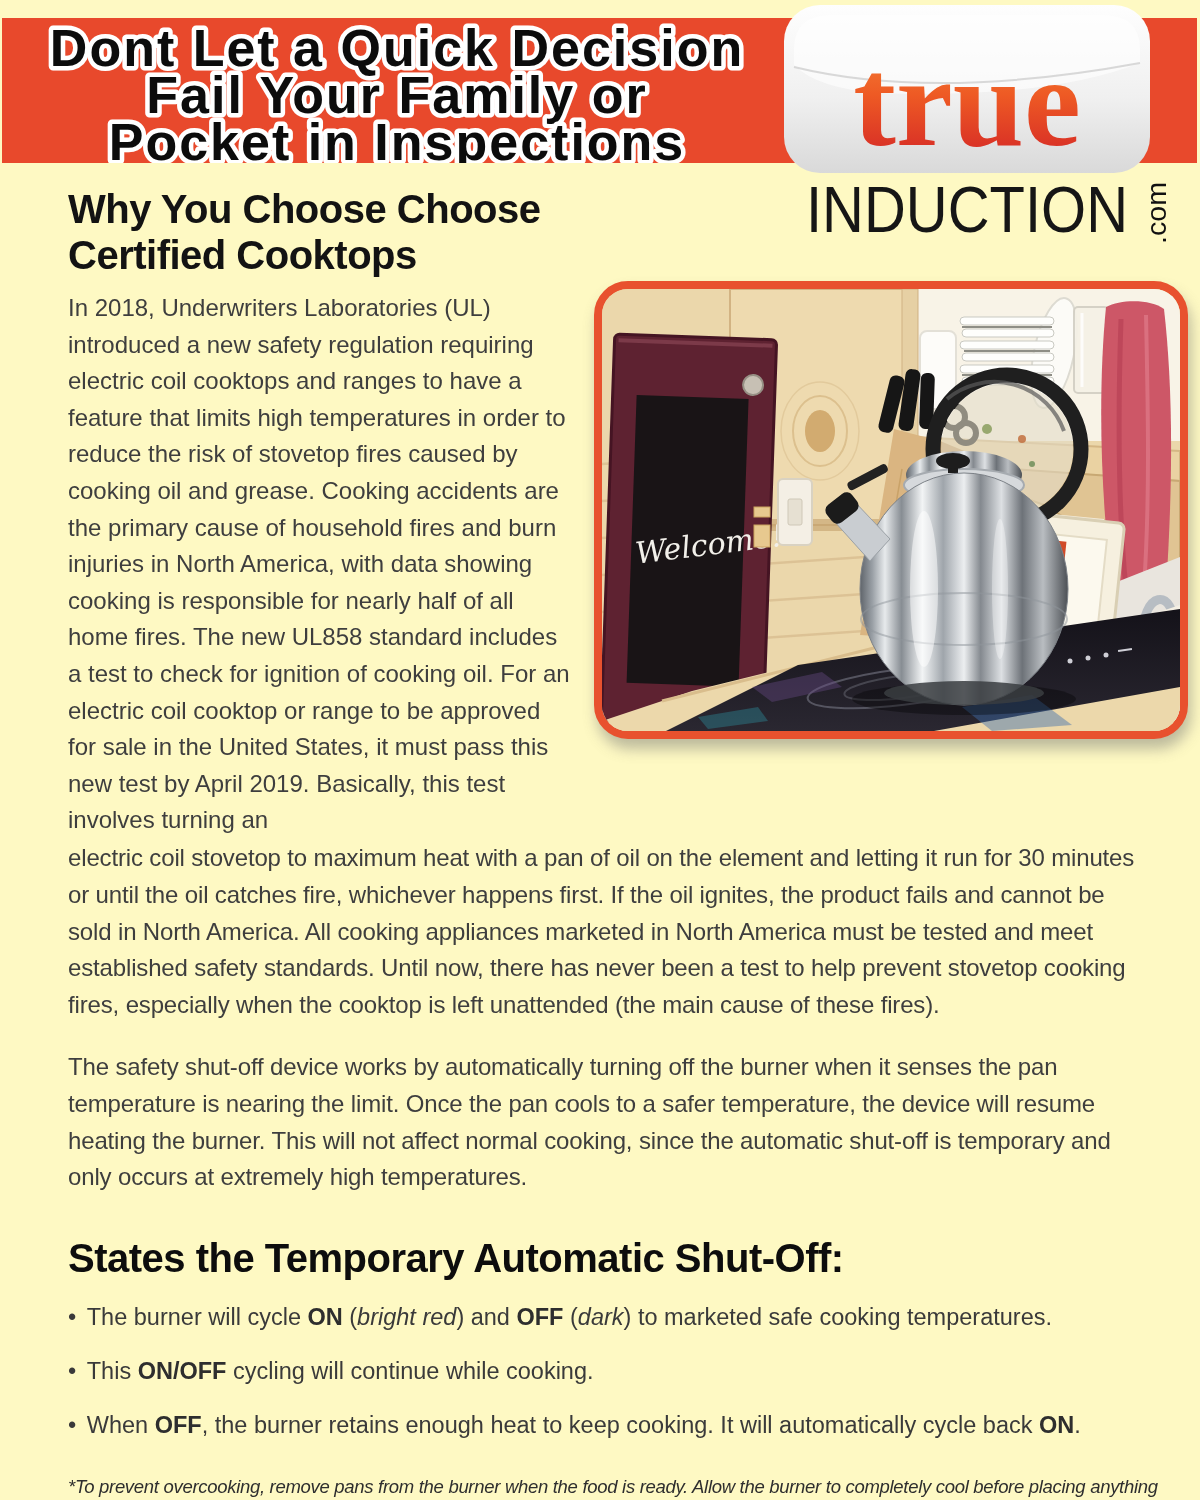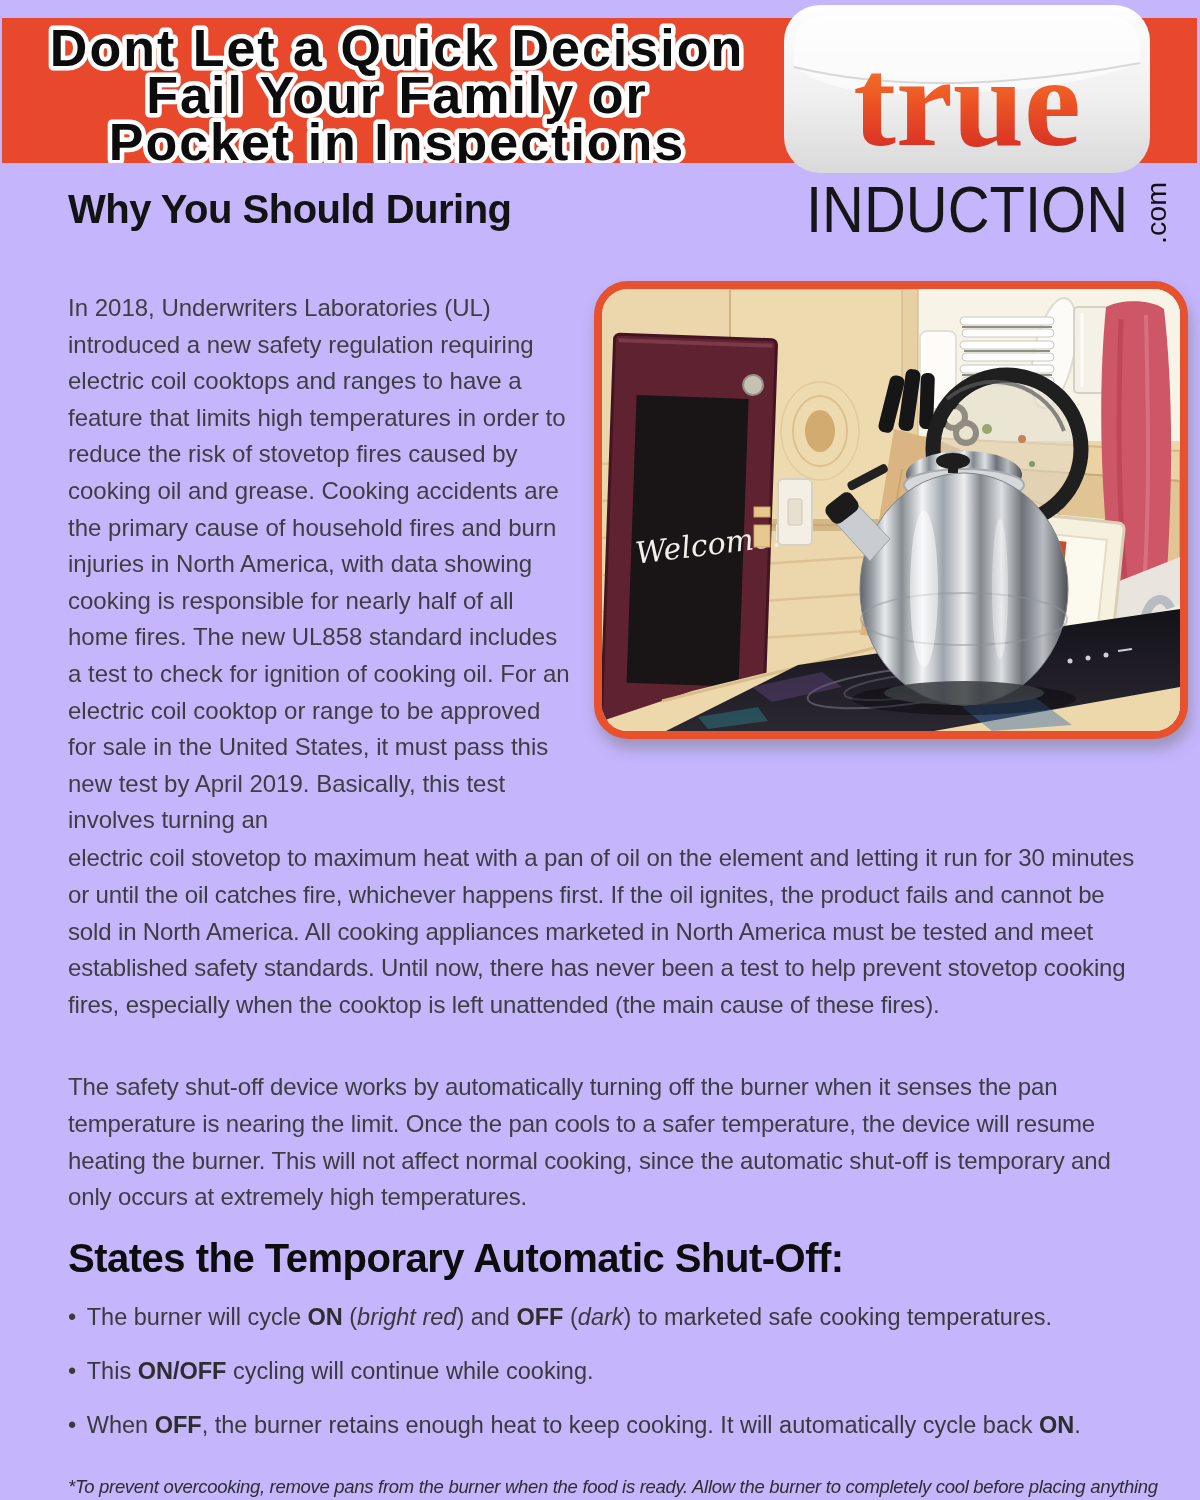--- a/index.html
+++ b/index.html
@@ -1,16 +1,16 @@
 <!DOCTYPE html>
 <html><head>
 <meta charset="utf-8">
 <style>
   html,body{margin:0;padding:0;background:#ffffff;}
-  .page{position:relative;width:1200px;height:1500px;background:#c4b5fd;overflow:hidden;
+  .page{position:relative;width:1200px;height:1500px;background:#fef9c3;overflow:hidden;
         font-family:"Liberation Sans",sans-serif;color:#3e3e3e;}
 
   
   .banner{position:absolute;left:2px;top:18px;width:1195px;height:145px;background:#e8492c;}
   .banner-svg{position:absolute;left:0;top:0;}
   .banner-line{font-family:"Liberation Sans",sans-serif;font-weight:700;font-size:52px;
                letter-spacing:2px;fill:#0c0c0c;stroke:#ffffff;stroke-width:9px;
                paint-order:stroke;stroke-linejoin:round;}
 
   
@@ -20,21 +20,21 @@
   .com-text{font-family:"Liberation Sans",sans-serif;fill:#111111;}
 
   
   .h1{position:absolute;left:68px;top:186px;width:520px;font-size:40px;font-weight:700;
       line-height:46px;color:#131313;letter-spacing:-0.5px;}
   .col-par{position:absolute;left:68px;top:290px;width:504px;font-size:24px;line-height:36.6px;
       color:#3e3e3e;}
   .full-par{position:absolute;left:68px;width:1086px;font-size:24px;line-height:36.8px;
       color:#3e3e3e;letter-spacing:-0.15px;}
   .p1b{top:840px;}
-  .p2{top:1049px;margin-top:20px;}
+  .p2{top:1049px;}
   .h2{position:absolute;left:68px;top:1236px;width:1000px;font-size:40px;font-weight:700;
       color:#0d0d0d;letter-spacing:-0.5px;}
   .bullets{position:absolute;left:68px;top:1302px;width:1090px;margin:0;padding:0;list-style:none;
       font-size:23.5px;color:#3a3a3a;}
   .bullet{margin:0 0 24px 0;line-height:30px;}
   .marker{margin-right:4px;}
   .seg-b{font-weight:700;color:#2e2e2e;}
   .seg-i{font-style:italic;}
   .footnote{position:absolute;left:68px;top:1476px;width:1090px;font-size:18.5px;font-style:italic;
       color:#2e2e2e;letter-spacing:-0.3px;}
@@ -79,21 +79,22 @@
     </svg>
   </div>
   <div class="logo-sub">
     <svg width="392" height="80" viewBox="0 0 392 80">
       <text class="induction-text" x="16" y="58" font-size="64" textLength="322" lengthAdjust="spacingAndGlyphs">INDUCTION</text>
       <text class="com-text" x="376" y="70" font-size="27" textLength="62" lengthAdjust="spacingAndGlyphs" transform="rotate(-90 376 70)">.com</text>
     </svg>
   </div>
 
   <div class="h1">
-    <span>Why You Should During</span><br>
+    <span>Why You Choose Choose</span><br>
+    <span>Certified Cooktops</span>
   </div>
 
   <div class="col-par">In 2018, Underwriters Laboratories (UL) introduced a new safety regulation requiring electric coil cooktops and ranges to have a feature that limits high temperatures in order to reduce the risk of stovetop fires caused by cooking oil and grease. Cooking accidents are the primary cause of household fires and burn injuries in North America, with data showing cooking is responsible for nearly half of all home fires. The new UL858 standard includes a test to check for ignition of cooking oil. For an electric coil cooktop or range to be approved for sale in the United States, it must pass this new test by April 2019. Basically, this test involves turning an</div>
 
   <figure class="photo">
     <svg width="578" height="442" viewBox="0 0 578 442">
       <defs>
         <linearGradient id="bandgrad" x1="0" y1="0" x2="1" y2="0">
           <stop offset="0" stop-color="#5f646a"></stop>
             <stop offset="0.06" stop-color="#9aa0a6"></stop>

